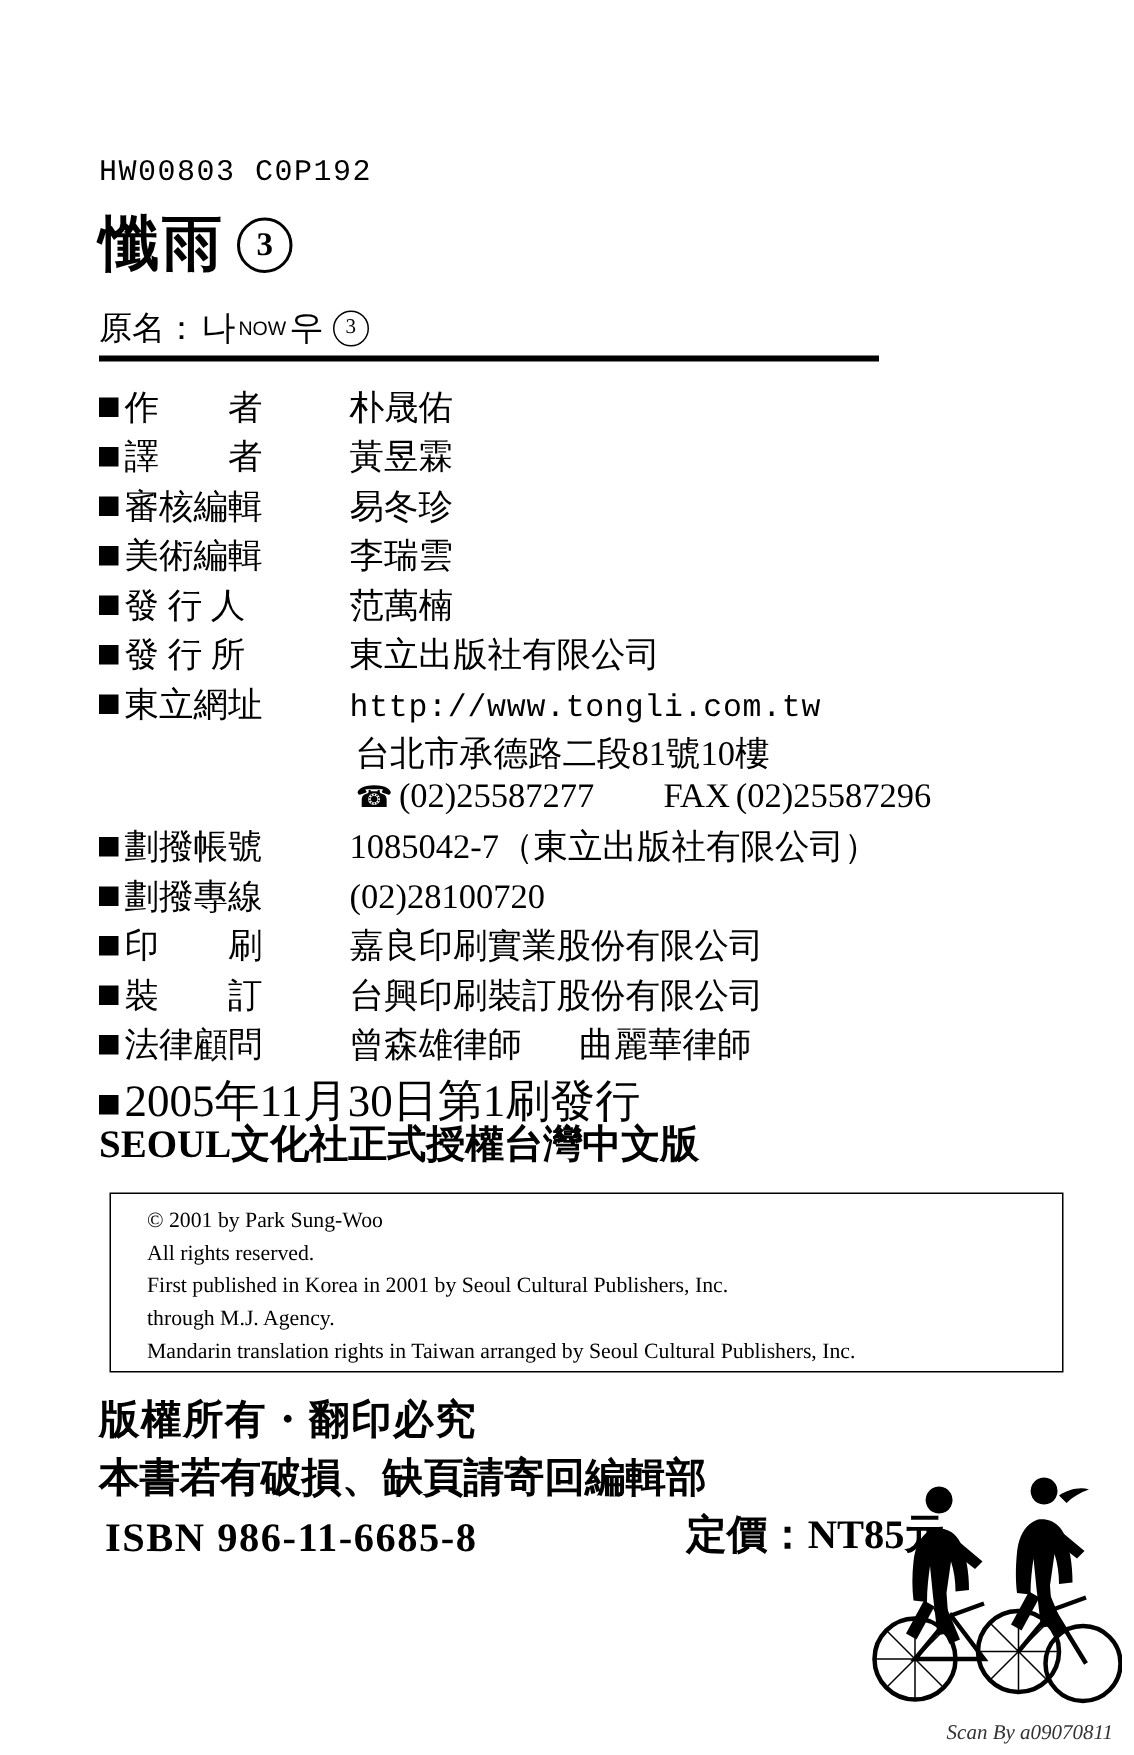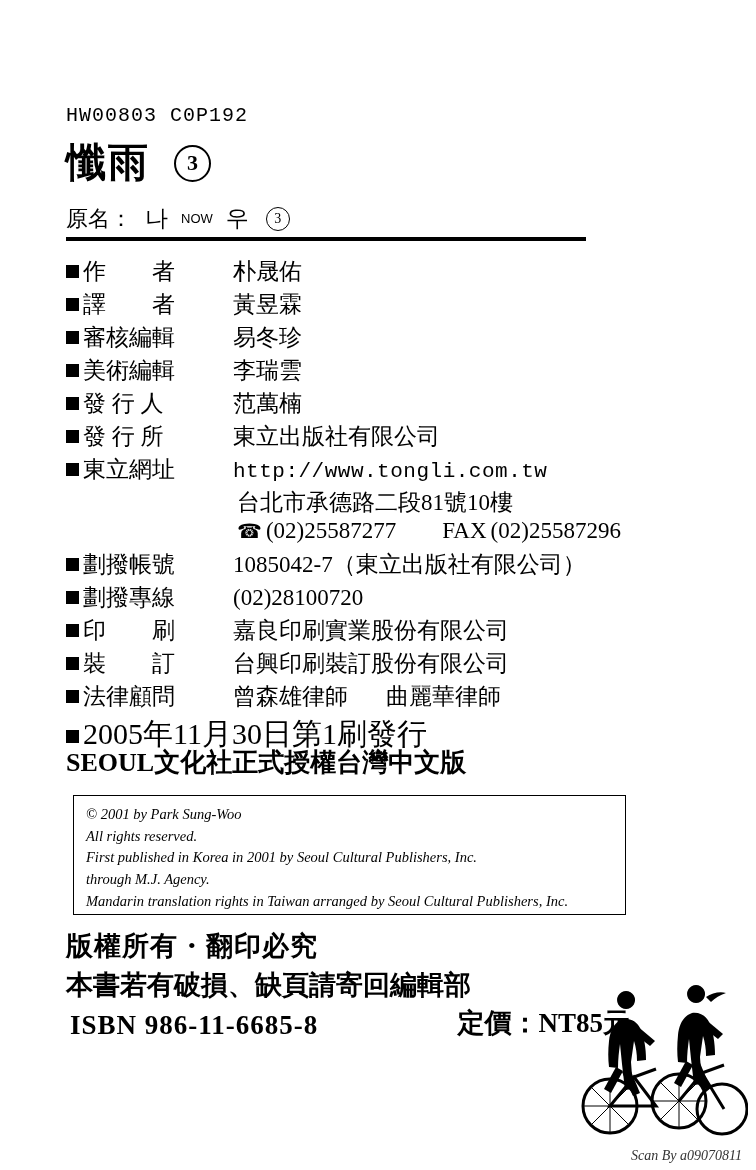--- a/index.html
+++ b/index.html
@@ -30,21 +30,21 @@
     letter-spacing: 1px;
   }
 
   
   .title-row {
     position: absolute;
     left: 66px;
     top: 143px;
     display: flex;
     align-items: center;
-    gap: 22px;
+    gap: 6px;
   }
   .title-main {
     font-size: 40px;
     font-weight: bold;
     letter-spacing: 2px;
     line-height: 1;
   }
   .vol-circle {
     display: inline-flex;
     align-items: center;
@@ -59,21 +59,21 @@
     margin-left: 2px;
   }
 
   
   .orig-row {
     position: absolute;
     left: 66px;
     top: 203px;
     display: flex;
     align-items: center;
-    gap: 13px;
+    gap: 2px;
     font-size: 22px;
   }
   .orig-label { font-size: 22px; }
   .orig-hangul { font-size: 23px; letter-spacing: 0px; }
   .orig-now {
     font-family: "Liberation Sans", sans-serif;
     font-size: 13px;
     vertical-align: baseline;
   }
   .vol-circle-sm {
@@ -172,26 +172,25 @@
     font-size: 26px;
     font-weight: bold;
     letter-spacing: 0px;
   }
 
   
   .copy-box {
     position: absolute;
     left: 73px;
     top: 795px;
-    width: 553px;
+    width: 636px;
     height: 120px;
     border: 1.5px solid #000;
     box-sizing: border-box;
-    padding: 9px 12px;
-    font-style: italic;
+    padding: 9px 24px;
   }
   .copy-box p {
     margin: 0 0 2px 0;
     font-size: 14.5px;
     line-height: 1.36;
     font-family: "Liberation Serif", serif;
   }
 
   
   .note1 {

